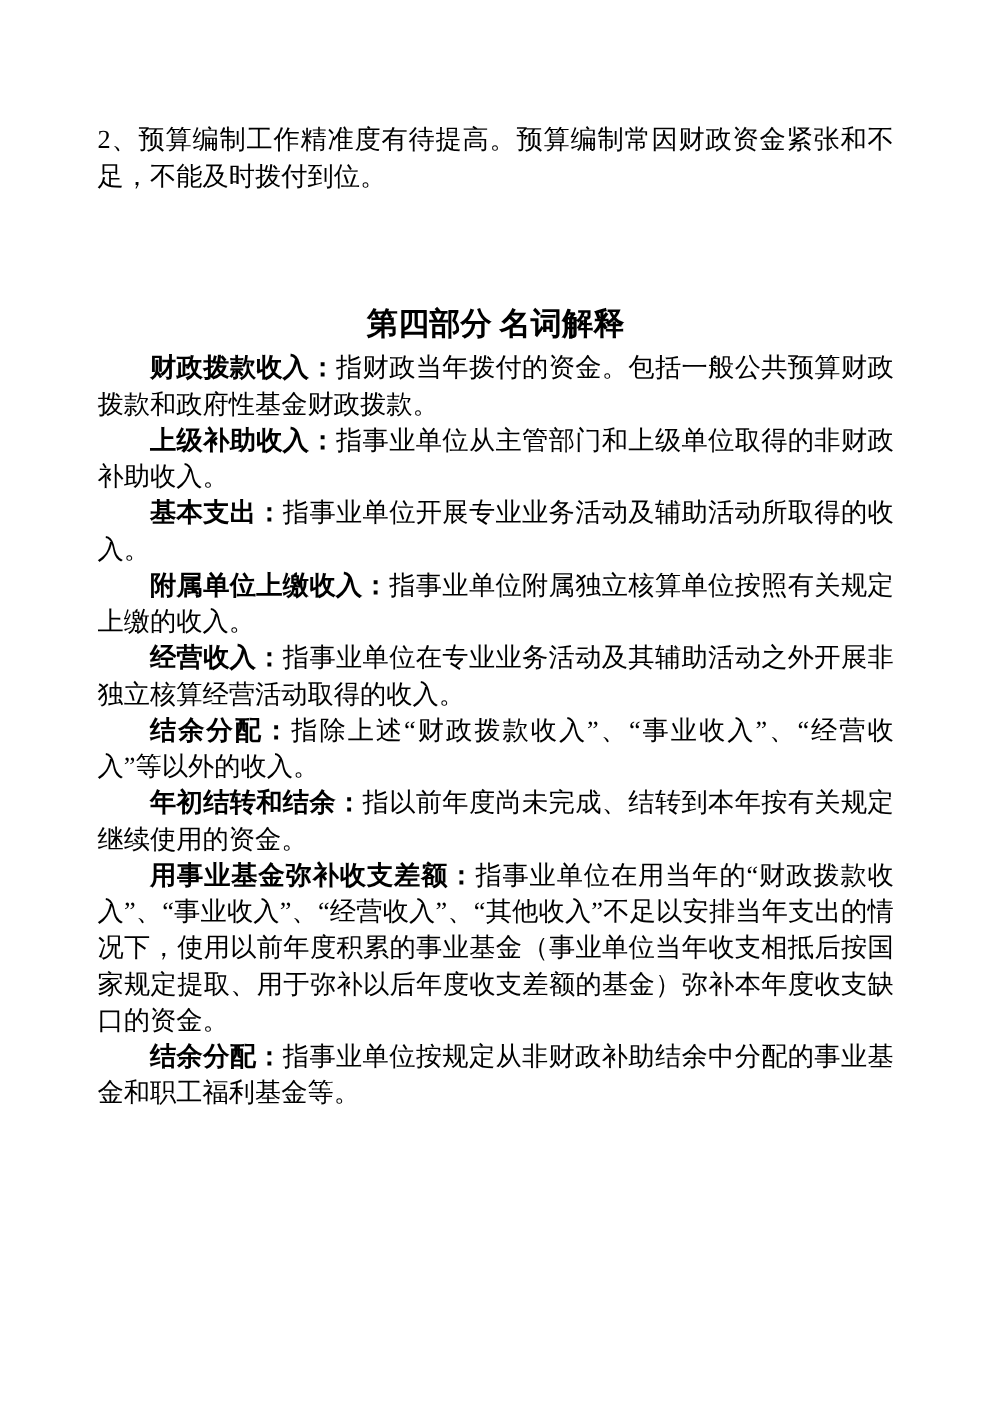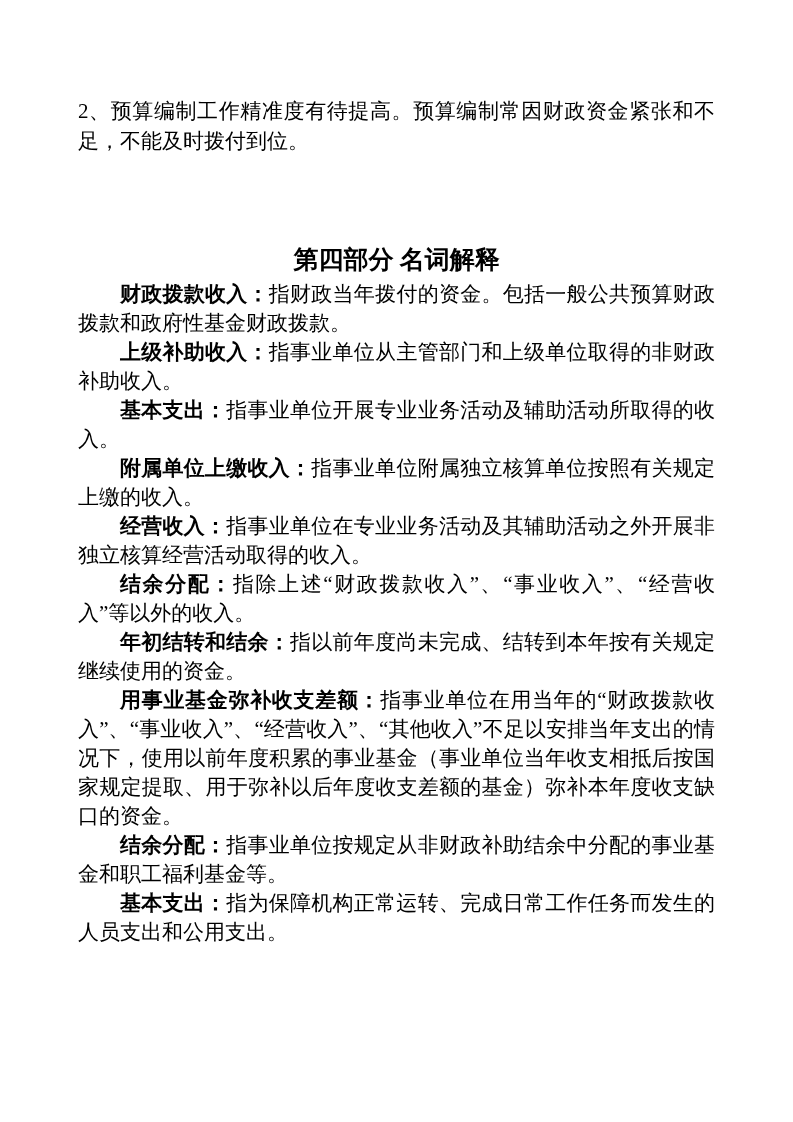--- a/index.html
+++ b/index.html
@@ -89,19 +89,16 @@
 
     <p class="def-item">
       <span class="def-term">用事业基金弥补收支差额：</span><span>指事业单位在用当年的“财政拨款收入”、“事业收入”、“经营收入”、“其他收入”不足以安排当年支出的情况下，使用以前年度积累的事业基金（事业单位当年收支相抵后按国家规定提取、用于弥补以后年度收支差额的基金）弥补本年度收支缺口的资金。</span>
     </p>
 
     <p class="def-item">
       <span class="def-term">结余分配：</span><span>指事业单位按规定从非财政补助结余中分配的事业基金和职工福利基金等。</span>
     </p>
 
 
-    <p class="def-item">
-      <span class="def-term">基本支出：</span><span>指为保障机构正常运转、完成日常工作任务而发生的人员支出和公用支出。</span>
-    </p>
 
   </div>
 
 </div>
 
 </body></html>

